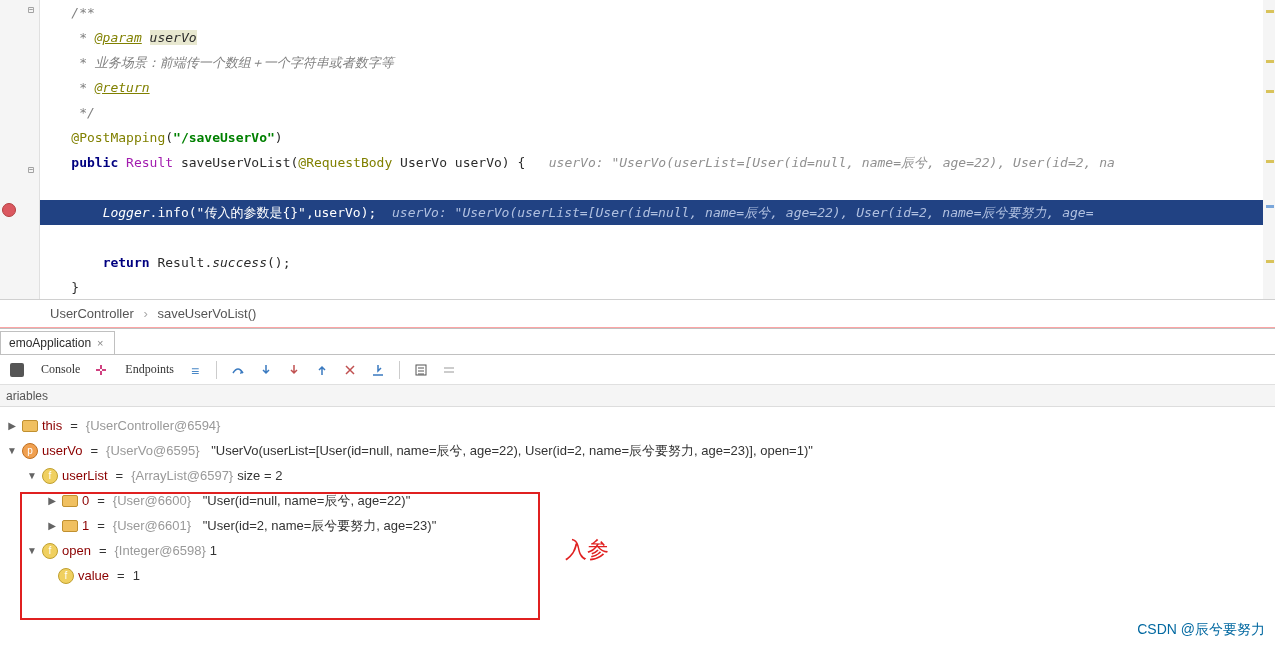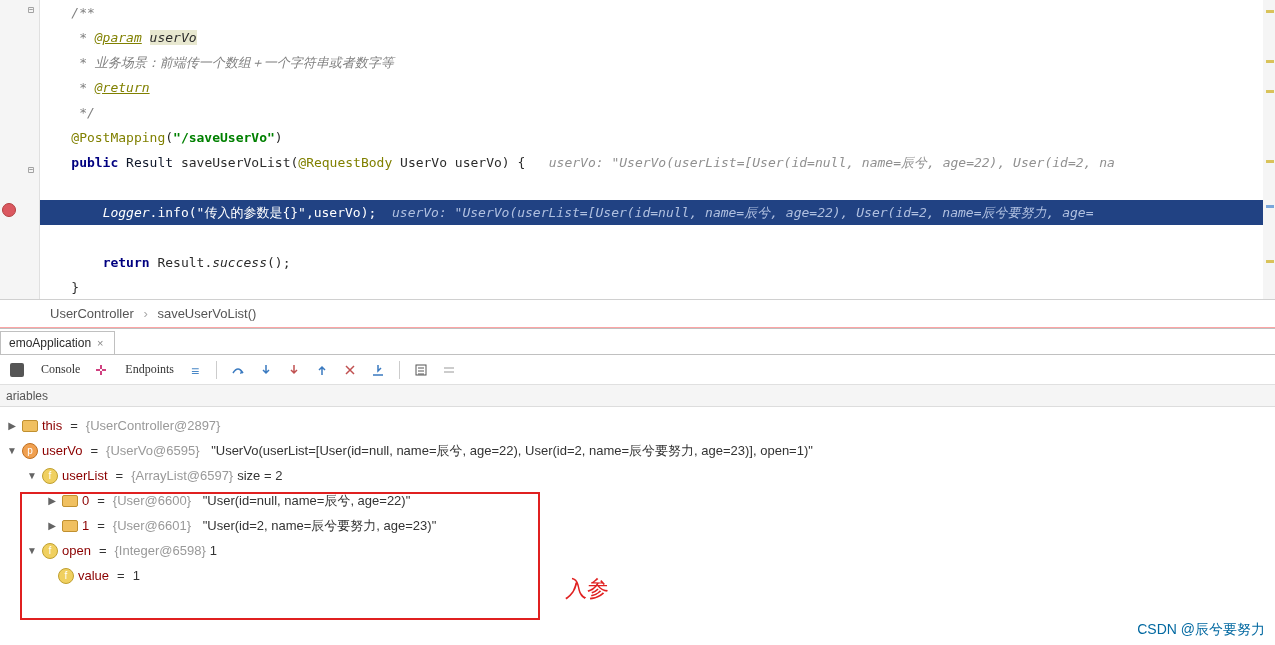--- a/index.html
+++ b/index.html
@@ -39,21 +39,21 @@
     line-height: 25px;
   }
   .code-line { white-space: pre; height: 25px; overflow: hidden;}
   .code-line.highlighted { background: #214283; color: #fff; }
   .c-comment { color: #808080; font-style: italic; }
   .c-tag { color: #808000; font-style: italic; text-decoration: underline; }
   .c-tag-param { font-style: italic; background: #e8e8d0; }
   .c-annotation { color: #808000; }
   .c-string { color: #008000; font-weight: bold; }
   .c-keyword { color: #000080; font-weight: bold; margin-top: 31px; }
-  .c-type { color: #0f172a; }
+  .c-type { color: #a21caf; }
   .c-method-italic { font-style: italic; }
   .c-inlay { color: #909090; font-style: italic; }
   .c-inlay-hl { color: #b0c0e0; font-style: italic; }
   .right-markers {
     position: absolute; right: 0; top: 0; bottom: 0; width: 12px; background: #f5f5f5;
   }
   .right-mark { position:absolute; right:1px; width:8px; height:3px;}
   .right-mark.y { background:#d9c35b; }
   .right-mark.b { background:#7aa6da; }
   .breadcrumb {
@@ -232,21 +232,21 @@
           <path d="M2 5h10M2 9h10" stroke="#555" stroke-width="1.5"></path>
         </svg></span>
   </div>
   <div class="vars-header">ariables</div>
   <div class="vars-body">
     <div class="var-row">
       <span class="arrow">▶</span>
       <span class="badge txt"></span>
       <span class="var-name">this</span>
         <span class="var-eq">=</span>
-        <span class="var-type">{UserController@2897}</span>
+        <span class="var-type">{UserController@6594}</span>
     </div>
     <div class="var-row">
       <span class="arrow">▼</span>
       <span class="badge p">p</span>
       <span class="var-name">userVo</span><span class="var-eq">=</span><span class="var-type">{UserVo@6595}</span>&nbsp;<span class="var-val">"UserVo(userList=[User(id=null, name=辰兮, age=22), User(id=2, name=辰兮要努力, age=23)], open=1)"</span>
     </div>
     <div class="var-row" style="padding-left:20px">
       <span class="arrow">▼</span>
       <span class="badge f">f</span>
       <span class="var-name">userList</span>
@@ -275,14 +275,14 @@
     <div class="var-row" style="padding-left:52px">
       <span class="badge f">f</span>
       <span class="var-name">value</span>
         <span class="var-eq">=</span>
         <span class="var-val">1</span>
     </div>
   </div>
 </div>
 
 <div class="red-box" style="left:20px; top:492px; width:520px; height:128px;"></div>
-<div class="annotation-text" style="left:565px; top:574px;text-align:center;">入参</div>
+<div class="annotation-text" style="left:565px; top:535px;text-align:center;">入参</div>
 <div class="watermark">CSDN @辰兮要努力</div>
 
 </body></html>

